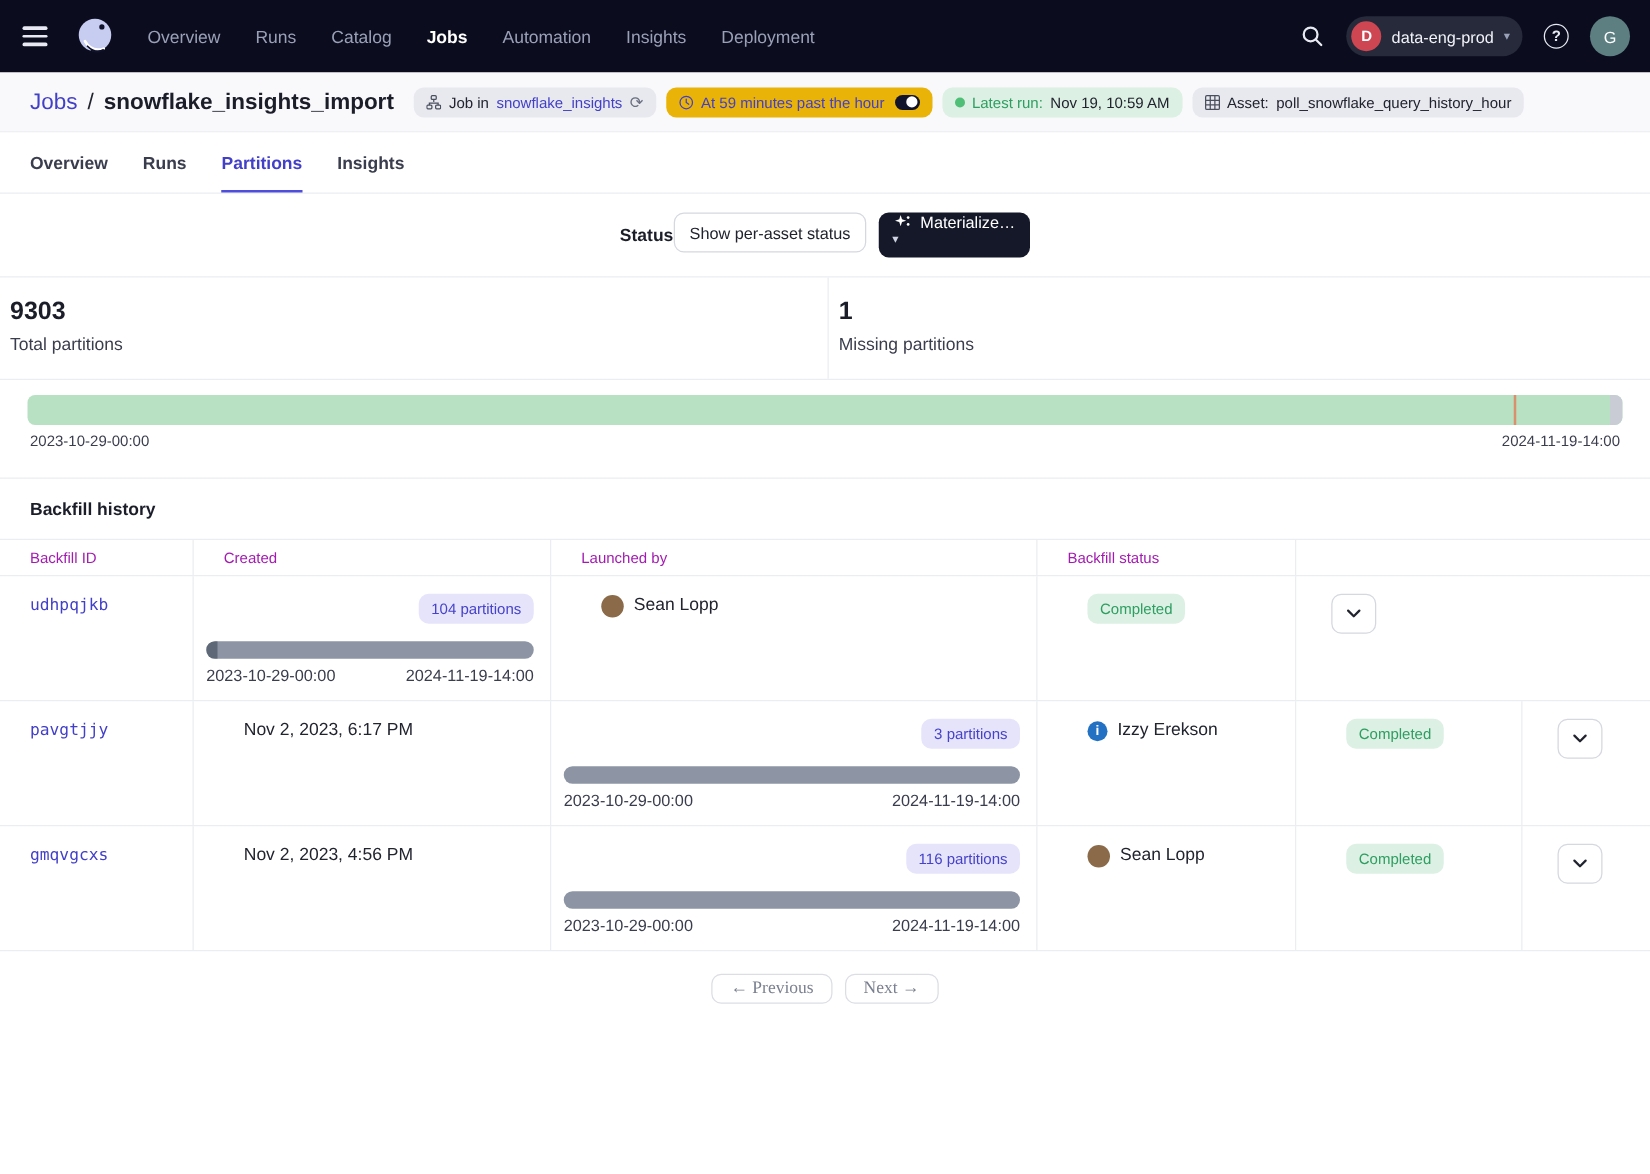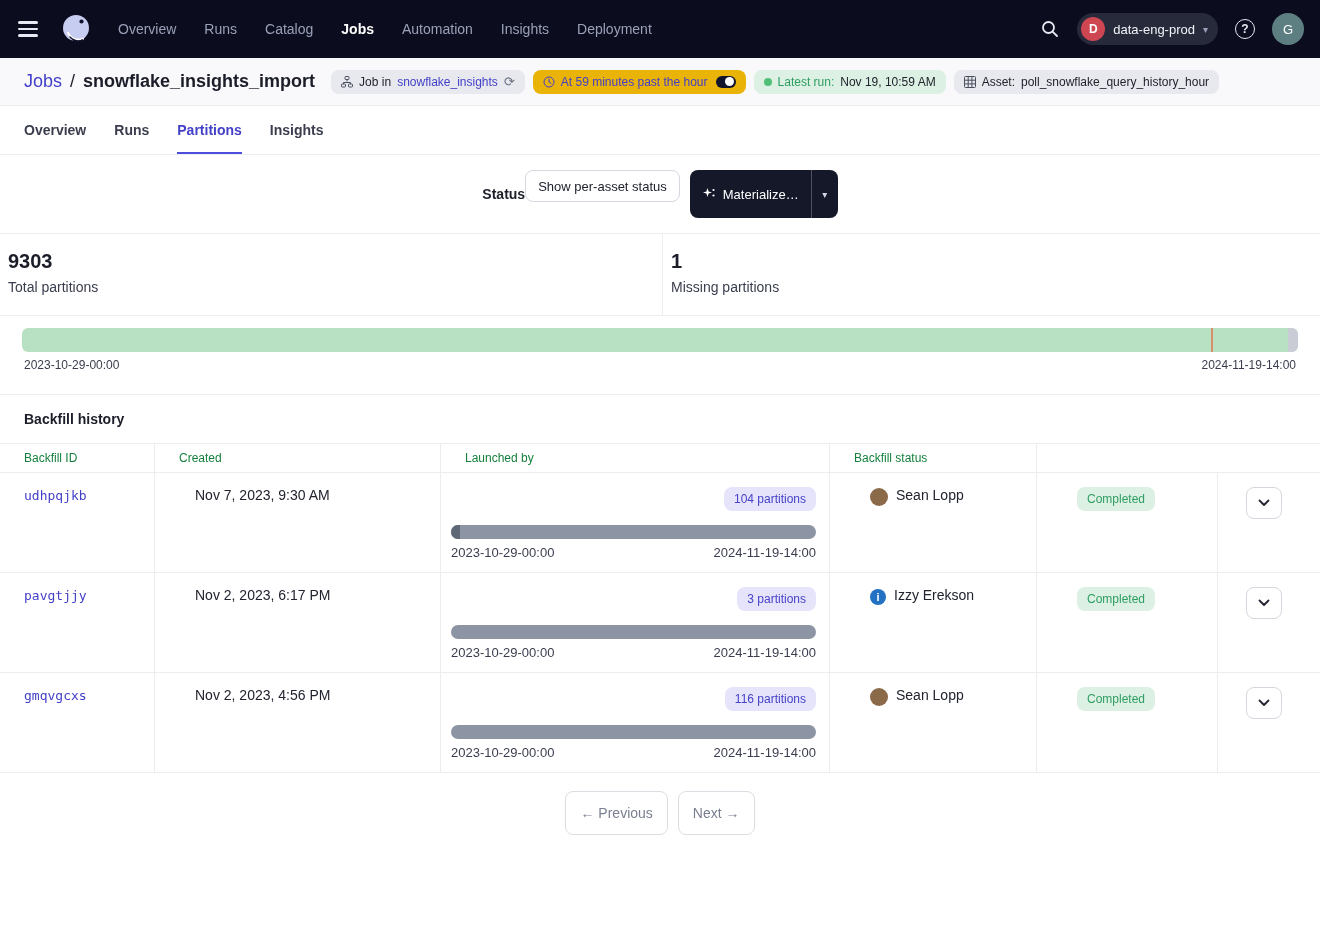--- a/index.html
+++ b/index.html
@@ -41,21 +41,21 @@
   
   .tabs { display:flex; gap:28px; padding:0 24px; border-bottom:1px solid #ecedf1; background:#fff; }
   .tab { font-size:14px; font-weight:bold; color:#3a3d4d; padding:16px 0 14px; border-bottom:2px solid transparent; cursor:pointer; }
   .tab.active { color:#4340c8; border-bottom-color:#4f4ddb; }
 
   
   .status-row { display:flex; align-items:center; justify-content:center; padding:15px 24px; }
   .section-title { font-size:14px; font-weight:bold; color:#1b1d29; }
   .status-actions { display:flex; gap:10px; }
   .btn-outline { height:32px; background:#fff; border:1px solid #d5d8df; border-radius:8px; font-size:13px; color:#21232f; padding:0 12px; display:flex; align-items:center; cursor:pointer; font-family:inherit; }
-  .btn-split { height:48px; background:#141829; border-radius:8px; display:flex; align-items:stretch; overflow:hidden; cursor:pointer; }
+  .btn-split { height:36px; background:#141829; border-radius:8px; display:flex; align-items:stretch; overflow:hidden; cursor:pointer;flex-direction:column; }
   .btn-split-main { display:flex; align-items:center; gap:7px; padding:0 12px; color:#fff; font-size:13px; }
   .btn-split-divider { width:1px; background:rgba(255,255,255,0.25); margin:0; }
   .btn-split-caret { width:26px; display:flex; align-items:center; justify-content:center; color:#cfd3e2; font-size:10px; }
 
   
   .counts { display:flex; border-top:1px solid #ecedf1; border-bottom:1px solid #ecedf1; }
   .count-cell { padding:16px 8px 20px; }
   .count-cell.first { width:663px; border-right:1px solid #ecedf1; }
   .count-value { font-size:20px; font-weight:bold; color:#1b1d29; }
   .count-label { font-size:14px; color:#3a3d4d; margin-top:6px; }
@@ -65,41 +65,41 @@
   .health-bar { position:relative; height:24px; border-radius:6px; background:#b8e1c4; overflow:hidden; }
   .health-marker { position:absolute; top:0; bottom:0; width:2px; background:#d9906c; }
   .health-cap { position:absolute; top:0; bottom:0; right:0; width:10px; background:#c9ccd4; border-radius:0 6px 6px 0; }
   .bar-dates { display:flex; justify-content:space-between; padding:6px 2px 10px; font-size:12px; color:#3a3d4d; }
   .section-divider { border-bottom:1px solid #ecedf1; }
 
   
   .backfill-heading { padding:16px 24px; font-size:14px; font-weight:bold; color:#1b1d29; }
   .grid-row { display:grid; grid-template-columns:155px 286px 389px 207px 181px auto; }
   .thead { border-top:1px solid #ecedf1; border-bottom:1px solid #ecedf1; }
-  .th { font-size:12px; color:#15803d; padding:7px 12px 7px 24px; border-right:1px solid #ecedf1; }
+  .th { font-size:12px; color:#a21caf; padding:7px 12px 7px 24px; border-right:1px solid #ecedf1; }
   .grid-row .th:first-child, .grid-row .td:first-child { padding-left:24px; }
   .th:last-child { border-right:none; }
   .trow { border-bottom:1px solid #ecedf1; }
   .td { padding:14px 12px 12px 40px; border-right:1px solid #ecedf1; font-size:14px; }
   .td:last-child { border-right:none; }
   .td-id a { font-family:"DejaVu Sans Mono", monospace; font-size:13px; color:#4340c8; text-decoration:none; cursor:pointer; }
   .td-requested { padding-left:10px; padding-right:13px;text-align:right; }
   .req-pill { display:inline-flex; height:24px; align-items:center; padding:0 10px; background:#e6e4fb; color:#4642c9; border-radius:8px; font-size:12px; margin-left:0; }
   .req-bar { position:relative; height:14px; border-radius:7px; background:#8d95a5; margin-top:14px; overflow:hidden; }
   .req-bar .lead-seg { position:absolute; left:0; top:0; bottom:0; width:9px; background:#5f6877; }
   .req-dates { display:flex; justify-content:space-between; font-size:13px; color:#3a3d4d; margin-top:6px; }
   .td-launched { display:flex; align-items:flex-start; gap:8px; }
   .photo-avatar { width:18px; height:18px; border-radius:50%; background:radial-gradient(circle at 35% 30%, #c9a37c 0 35%, #7a5a3a 70%, #4c3categories 100%); background-color:#8a6a48; flex:none; margin-top:1px; }
   .info-avatar { width:16px; height:16px; border-radius:50%; background:#2271c3; color:#fff; font-size:11px; font-weight:bold; display:flex; align-items:center; justify-content:center; flex:none; margin-top:2px; }
   .status-pill { display:inline-flex; height:24px; align-items:center; padding:0 10px; background:#dcf0e3; color:#2e9e62; border-radius:8px; font-size:12px; }
   .row-menu-btn { width:36px; height:32px; background:#fff; border:1px solid #d5d8df; border-radius:8px; display:flex; align-items:center; justify-content:center; cursor:pointer; margin-left:-12px; }
 
   
   .pagination { display:flex; justify-content:center; gap:10px; padding:18px 0 40px; }
-  .page-btn { height:44px; border:1px solid #dcdee4; border-radius:8px; background:#fff; color:#7a8090; font-size:14px; padding:0 14px; display:flex; align-items:center; cursor:pointer; font-family:Liberation Sans, sans-serif; }
+  .page-btn { height:24px; border:1px solid #dcdee4; border-radius:8px; background:#fff; color:#7a8090; font-size:14px; padding:0 14px; display:flex; align-items:center; cursor:pointer; font-family:Liberation Serif, serif; }
 
   svg { display:block; }
 </style>
 </head>
 <body>
 
 <div class="navbar">
   <div class="hamburger">
       <span></span>
       <span></span>
@@ -237,21 +237,20 @@
 <div class="grid-row thead">
   <div class="th">Backfill ID</div>
   <div class="th">Created</div>
   <div class="th">Launched by</div>
   <div class="th">Backfill status</div>
   <div class="th"></div>
 </div>
 
 <div class="grid-row trow">
   <div class="td td-id"><a>udhpqjkb</a></div>
-  <div class="td">Nov 7, 2023, 9:30 AM</div>
   <div class="td td-requested">
     <span class="req-pill">104 partitions</span>
     <div class="req-bar">
         <span class="lead-seg"></span>
       </div>
     <div class="req-dates">
       <span>2023-10-29-00:00</span>
       <span>2024-11-19-14:00</span>
     </div>
   </div>

